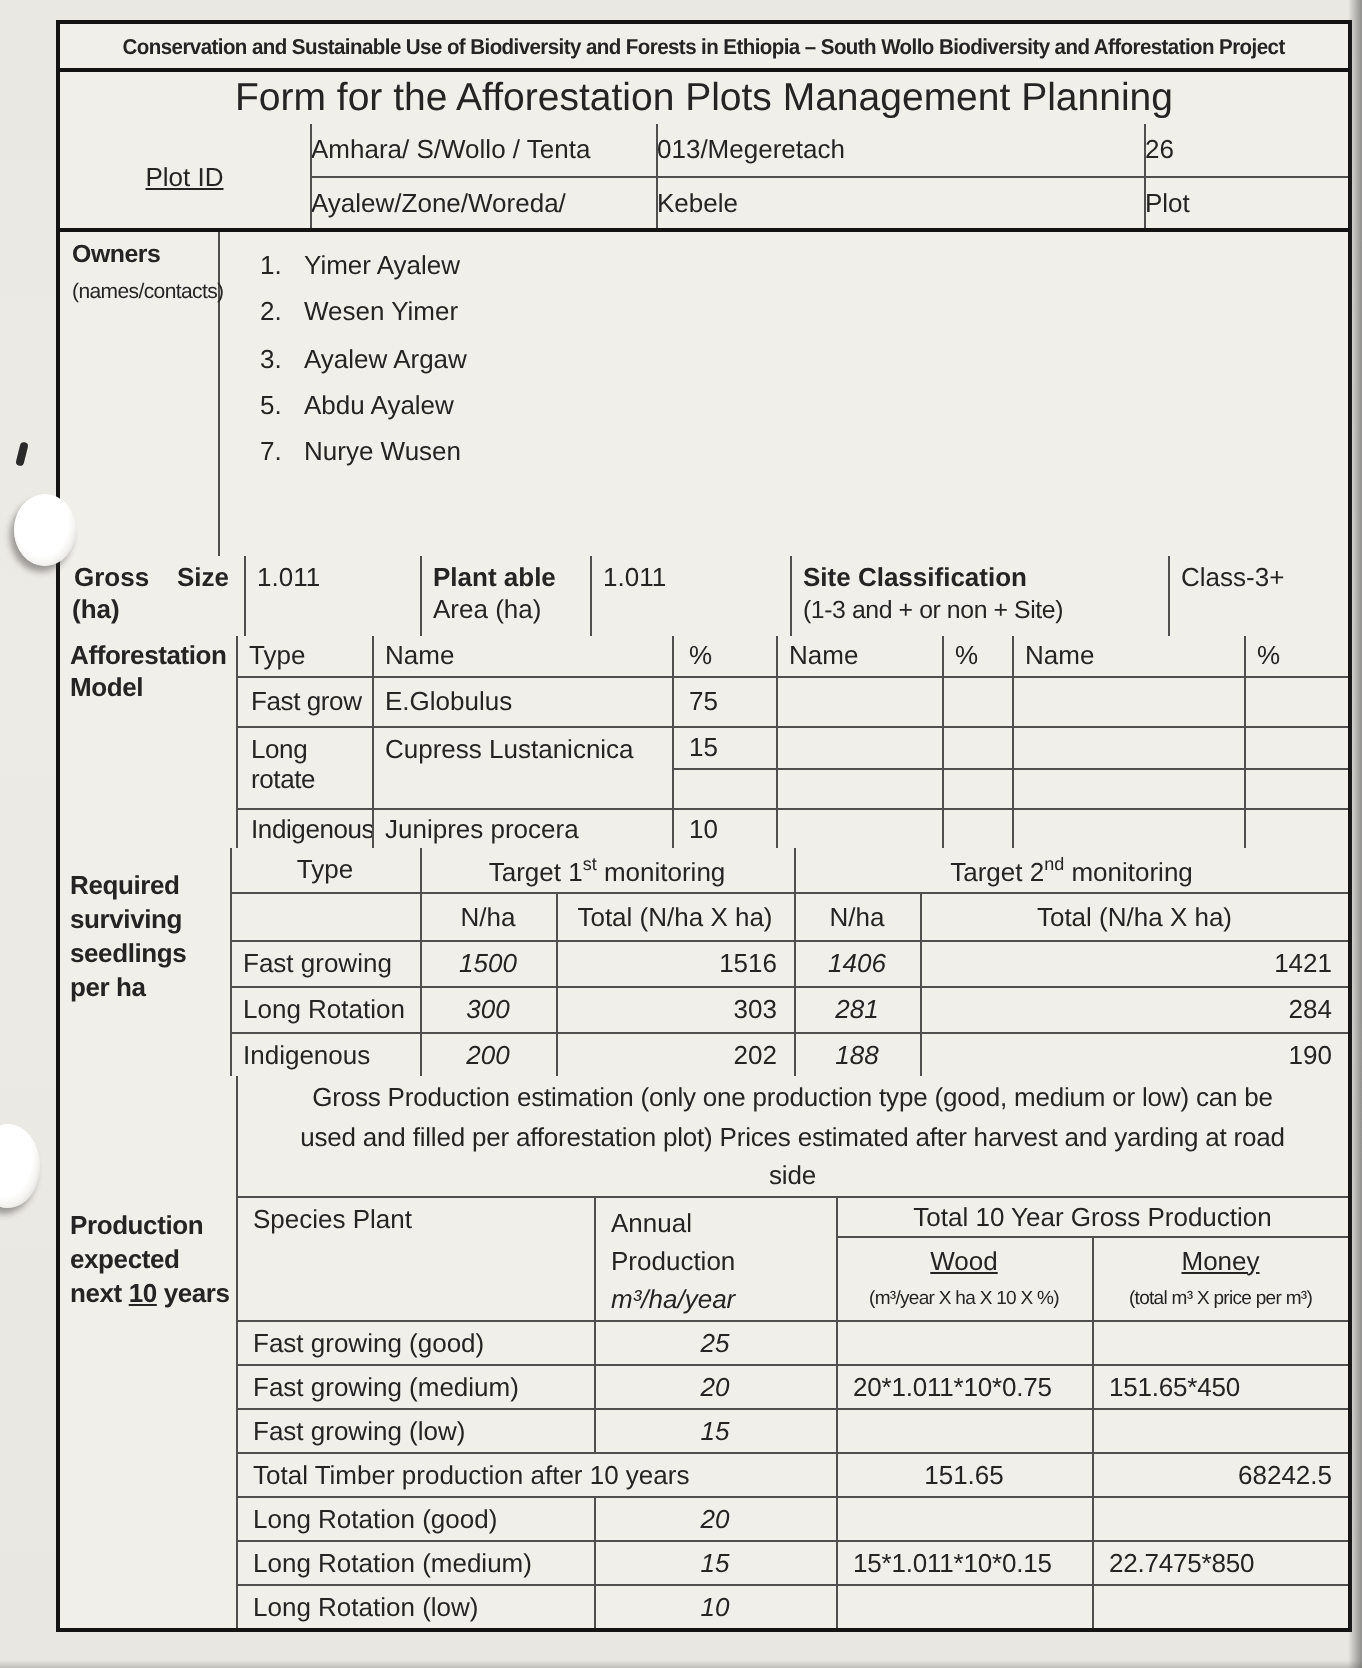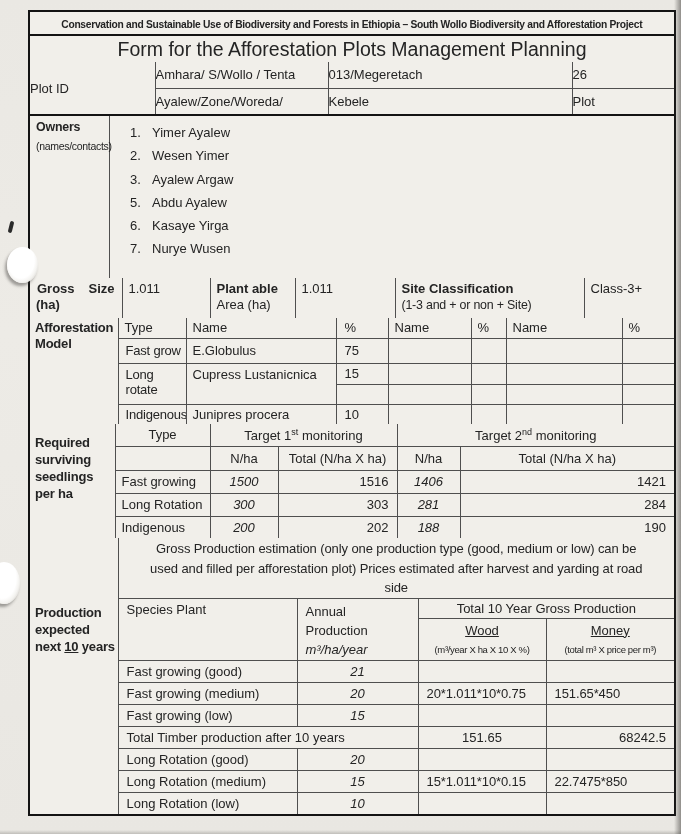--- a/index.html
+++ b/index.html
@@ -54,21 +54,21 @@
     font-weight:bold; font-size:12.4px; letter-spacing:-0.2px; line-height:16px; }
   .owners-sec { height:164px; }
   .owners-label { width:80px; }
   .owners-sub { font-weight:normal; font-size:10.5px; letter-spacing:-0.3px; display:block; margin-top:3px; }
   .owner-list { padding:5px 0 0 20px; }
   .owner-row { line-height:23.3px; font-size:13px; }
   .owner-num { display:inline-block; width:22px; }
   .loc-sec { height:34px; }
   .loc-label { width:93px; }
 
-  .plot-label { font-size:13.5px; }
+  .plot-label { text-align:center; font-size:13.5px;text-decoration:underline; }
   .plot-cell { padding-left:8px; }
 
   .gross-cell { vertical-align:top !important; padding:3px 4px 0 6px !important; line-height:16px; }
   .gross-l1 { display:flex; justify-content:space-between; padding:0 3px 0 1px; }
   .site-sub { font-weight:normal; font-size:12.4px; letter-spacing:-0.2px; }
 
   .aff-label { vertical-align:top !important; padding:2px 2px 0 5px !important;
     font-weight:bold; font-size:12.4px; letter-spacing:-0.2px; line-height:16px; }
   .aff-type { font-size:11px; letter-spacing:-0.2px; padding-left:7px !important; }
   .aff-name-wrap { vertical-align:top !important; padding:1px 4px 0 6px !important; line-height:20px; }
@@ -130,21 +130,20 @@
     <div class="sec flexsec owners-sec bt-thick">
       <div class="label-col owners-label">
         <span>Owners</span>
         <span class="owners-sub">(names/contacts)</span>
       </div>
       <div class="owner-list">
         <div class="owner-row"><span class="owner-num">1.</span><span>Yimer Ayalew</span></div>
         <div class="owner-row"><span class="owner-num">2.</span><span>Wesen Yimer</span></div>
         <div class="owner-row"><span class="owner-num">3.</span><span>Ayalew Argaw</span></div>
         <div class="owner-row"><span class="owner-num">5.</span><span>Abdu Ayalew</span></div>
-        <div class="owner-row"><span class="owner-num">6.</span><span>Kasaye Yirga</span></div>
         <div class="owner-row"><span class="owner-num">7.</span><span>Nurye Wusen</span></div>
       </div>
     </div>
 
     <table class="grid sec bt-thick">
       <colgroup>
           <col style="width:92px">
           <col style="width:88px">
           <col style="width:85px">
           <col style="width:100px">
@@ -303,21 +302,21 @@
           <div class="i">m³/ha/year</div>
         </td>
         <td colspan="2" class="prod-hdr-total">Total 10 Year Gross Production</td>
       </tr>
       <tr style="height:42px">
         <td class="prod-hdr-wm"><span class="u">Wood</span><span class="wm-sub">(m³/year X ha X 10 X %)</span></td>
         <td class="prod-hdr-wm"><span class="u">Money</span><span class="wm-sub">(total m³ X price per m³)</span></td>
       </tr>
       <tr style="height:22px">
         <td class="prod-species">Fast growing (good)</td>
-        <td class="prod-annual">21</td>
+        <td class="prod-annual">25</td>
         <td class="prod-formula"></td>
         <td class="prod-formula"></td>
       </tr>
       <tr style="height:22px">
         <td class="prod-species">Fast growing (medium)</td>
         <td class="prod-annual">20</td>
         <td class="prod-formula">20*1.011*10*0.75</td>
         <td class="prod-formula">151.65*450</td>
       </tr>
       <tr style="height:22px">

